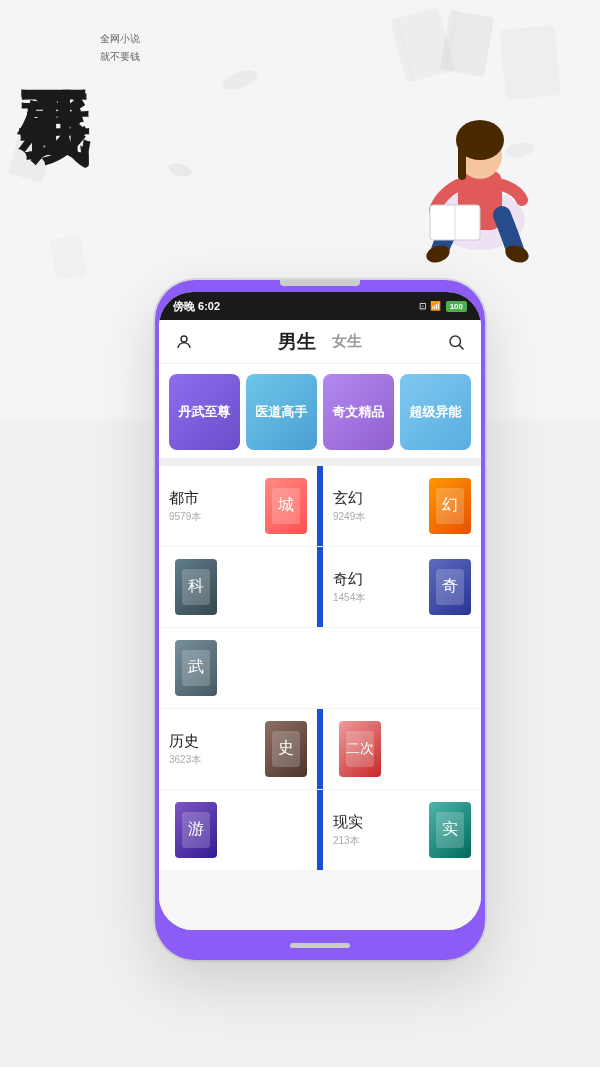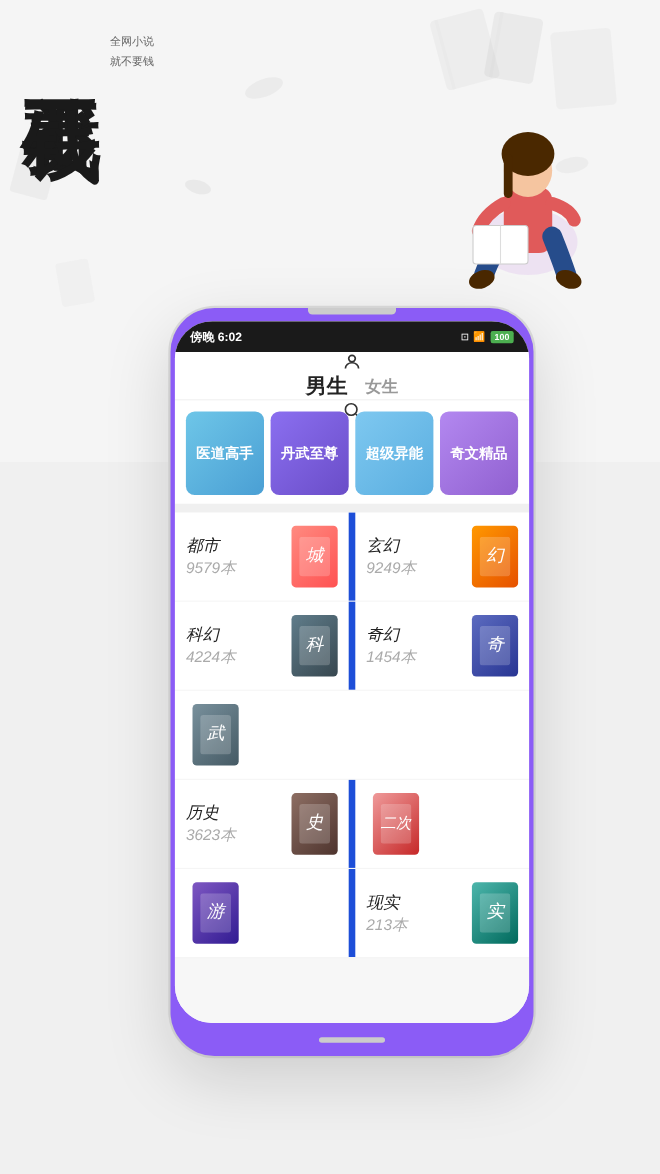--- a/index.html
+++ b/index.html
@@ -134,21 +134,20 @@
 
     
     .nav-bar {
       background: white;
       height: 44px;
       display: flex;
       align-items: center;
       justify-content: space-between;
       padding: 0 14px;
       border-bottom: 1px solid #f0f0f0;
-      flex-direction: column;
     }
     .nav-tabs {
       display: flex;
       gap: 16px;
       align-items: center;
     }
     .nav-tab {
       font-size: 17px;
       font-weight: 600;
       color: #333;
@@ -221,21 +220,20 @@
 
     
     .section-divider {
       height: 8px;
       background: #f0f0f0;
     }
 
     
     .category-list {
       background: white;
-      font-style: italic;
     }
     .category-row {
       display: flex;
       border-bottom: 1px solid #f5f5f5;
     }
     .category-item {
       flex: 1;
       display: flex;
       align-items: center;
       padding: 12px 10px;
@@ -248,21 +246,21 @@
     .category-text {
       flex: 1;
     }
     .category-name {
       font-size: 15px;
       font-weight: 500;
       color: #222;
       display: block;
     }
     .category-count {
-      font-size: 14px;
+      font-size: 10px;
       color: #aaa;
       display: block;
       margin-top: 2px;
     }
 
     
     .cover-dushi { background: linear-gradient(135deg, #ff8a80, #ff5252); }
     .cover-xuanhuan { background: linear-gradient(135deg, #ff9800, #e65100); }
     .cover-kehuan { background: linear-gradient(135deg, #607d8b, #37474f); }
     .cover-qihuan { background: linear-gradient(135deg, #5c6bc0, #283593); }
@@ -379,31 +377,31 @@
         <svg width="18" height="18" viewBox="0 0 24 24" fill="none" stroke="#333" stroke-width="2">
           <circle cx="11" cy="11" r="7"></circle>
           <line x1="16.5" y1="16.5" x2="22" y2="22"></line>
         </svg>
       </div>
     </div>
 
     <div class="scroll-area">
 
       <div class="banner-cards">
+        <div class="banner-card banner-card-1">
+          <span>丹武至尊</span>
+        </div>
         <div class="banner-card banner-card-0">
           <span>医道高手</span>
         </div>
-        <div class="banner-card banner-card-1">
-          <span>丹武至尊</span>
+        <div class="banner-card banner-card-3">
+          <span>奇文精品</span>
         </div>
         <div class="banner-card banner-card-2">
           <span>超级异能</span>
-        </div>
-        <div class="banner-card banner-card-3">
-          <span>奇文精品</span>
         </div>
       </div>
 
       <div class="section-divider"></div>
 
       <div class="category-list">
 
         <div class="category-row">
           <div class="category-item">
             <div class="category-text">
@@ -426,24 +424,20 @@
               <svg width="28" height="36" viewBox="0 0 28 36">
                 <rect width="28" height="36" rx="3" fill="rgba(255,255,255,0.2)"></rect>
                 <text x="14" y="22" text-anchor="middle" font-size="16" fill="white">幻</text>
               </svg>
             </div>
           </div>
         </div>
 
         <div class="category-row">
           <div class="category-item">
-            <div class="category-text">
-              <span class="category-name">科幻</span>
-              <span class="category-count">4224本</span>
-            </div>
             <div class="cover-box cover-kehuan">
               <svg width="28" height="36" viewBox="0 0 28 36">
                 <rect width="28" height="36" rx="3" fill="rgba(255,255,255,0.2)"></rect>
                 <text x="14" y="22" text-anchor="middle" font-size="16" fill="white">科</text>
               </svg>
             </div>
           </div>
           <div class="category-item">
             <div class="category-text">
               <span class="category-name">奇幻</span>

